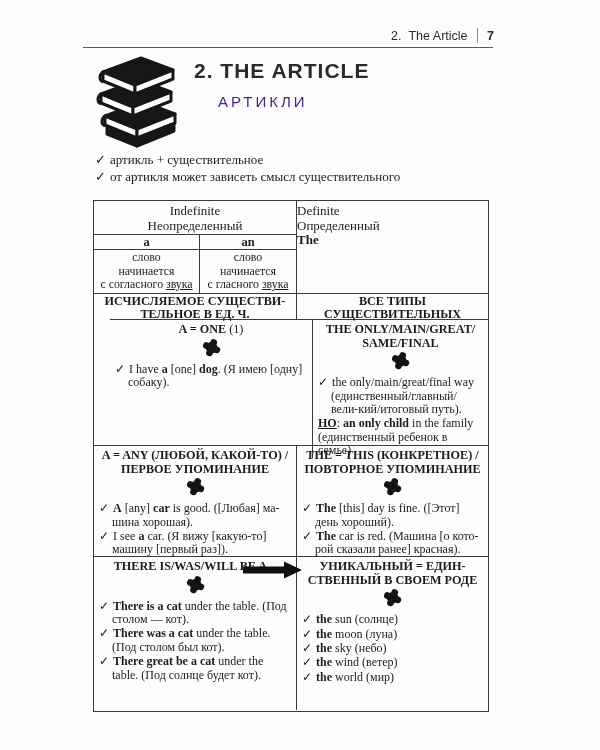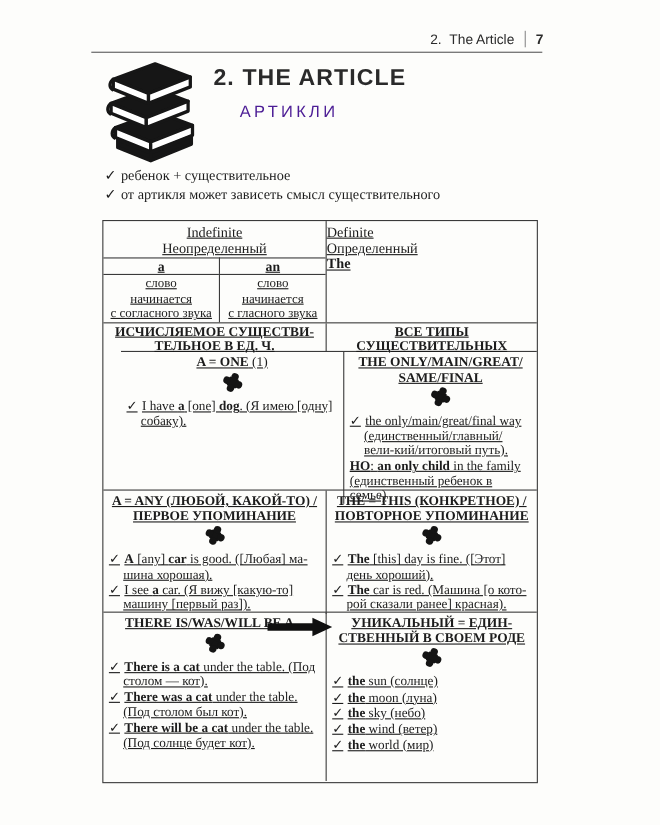--- a/index.html
+++ b/index.html
@@ -21,21 +21,21 @@
   .title-sub{margin:10px 0 0 24px;font-size:15px;letter-spacing:3px;color:#4c1d95;}
 
   
   .intro{position:absolute;left:95px;top:152px;font-size:13px;line-height:16.5px;}
   .check{margin-right:4px;}
 
   
   .gtable{position:absolute;left:93px;top:200px;width:396px;height:512px;
         box-sizing:border-box;border:1.5px solid #3a3a3a;font-size:12px;}
   .gtable *{box-sizing:border-box;}
-  .row{display:grid;grid-template-columns:202px 1fr;text-decoration:underline;}
+  .row{display:grid;grid-template-columns:202px 1fr;}
   .bl{border-left:1px solid #3a3a3a;}
   .bt{border-top:1px solid #3a3a3a;}
 
   
   .t-header{height:92px;}
   .lh{display:grid;grid-template-columns:105px 1fr;grid-template-rows:33px 15px 44px;}
   .ih-top{grid-column:1 / span 2;text-align:center;font-size:13px;line-height:14.5px;padding-top:3px;}
   .ih-art{text-align:center;font-weight:bold;font-size:12.5px;line-height:14px;}
   .ih-desc{text-align:center;font-size:11.8px;line-height:13.6px;padding-top:1px;}
   .cell-def{text-align:left;font-size:13px;line-height:14.5px;padding-top:3px;}
@@ -100,21 +100,21 @@
         <path d="M40,29 L40,38 L78,23 L78,14 Z" fill="#ffffff"></path>
       </g>
     </g>
   </svg>
   <div class="titles">
     <div class="title-heading">2. THE ARTICLE</div>
     <div class="title-sub">АРТИКЛИ</div>
   </div>
 
   <div class="intro">
-    <div class="intro-item"><span class="check">✓</span><span>ребенок + существительное</span></div>
+    <div class="intro-item"><span class="check">✓</span><span>артикль + существительное</span></div>
     <div class="intro-item"><span class="check">✓</span><span>от артикля может зависеть смысл существительного</span></div>
   </div>
 
   <div class="gtable">
 
     <div class="row t-header">
       <div class="lh">
         <div class="ih-top">
           <div>Indefinite</div>
           <div>Неопределенный</div>
@@ -231,21 +231,21 @@
               <g transform="rotate(22 10.5 10)" fill="#141414">
                 <rect x="6" y="5.4" width="9" height="8.6" rx="1"></rect>
                 <circle cx="10.5" cy="4.2" r="3.4"></circle>
                 <circle cx="4.9" cy="9.7" r="3.4"></circle>
                 <circle cx="16.1" cy="9.7" r="3.4"></circle>
                 <circle cx="10.5" cy="15.2" r="3.4"></circle>
               </g>
             </svg></div>
         <div class="bullet"><span class="check">✓</span><span class="b">There is a cat</span><span> under the table. (Под столом — кот).</span></div>
         <div class="bullet"><span class="check">✓</span><span class="b">There was a cat</span><span> under the table. (Под столом был кот).</span></div>
-        <div class="bullet"><span class="check">✓</span><span class="b">There will be a cat</span><span> under the table. (Под солнце будет кот).</span></div>
+        <div class="bullet"><span class="check">✓</span><span class="b">There great be a cat</span><span> under the table. (Под солнце будет кот).</span></div>
       </div>
       <div class="t-cell bl">
         <div class="sec-head">
             <span class="hline">УНИКАЛЬНЫЙ = ЕДИН-</span>
             <span class="hline">СТВЕННЫЙ В СВОЕМ РОДЕ</span>
           </div>
         <div class="puzzle-wrap"><svg width="21" height="20" viewBox="0 0 21 20">
               <g transform="rotate(22 10.5 10)" fill="#141414">
                 <rect x="6" y="5.4" width="9" height="8.6" rx="1"></rect>
                 <circle cx="10.5" cy="4.2" r="3.4"></circle>

